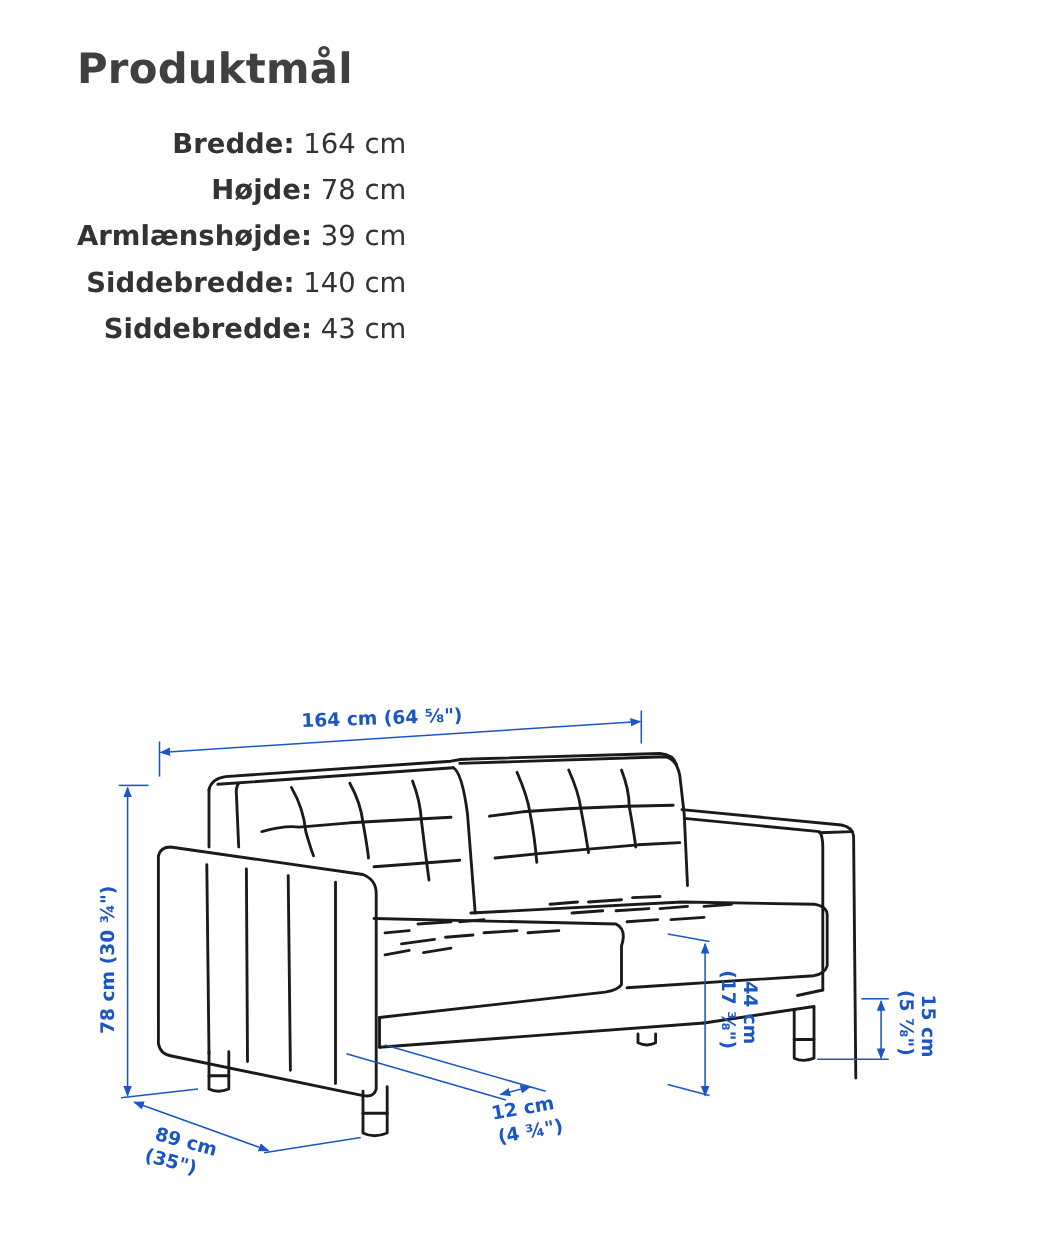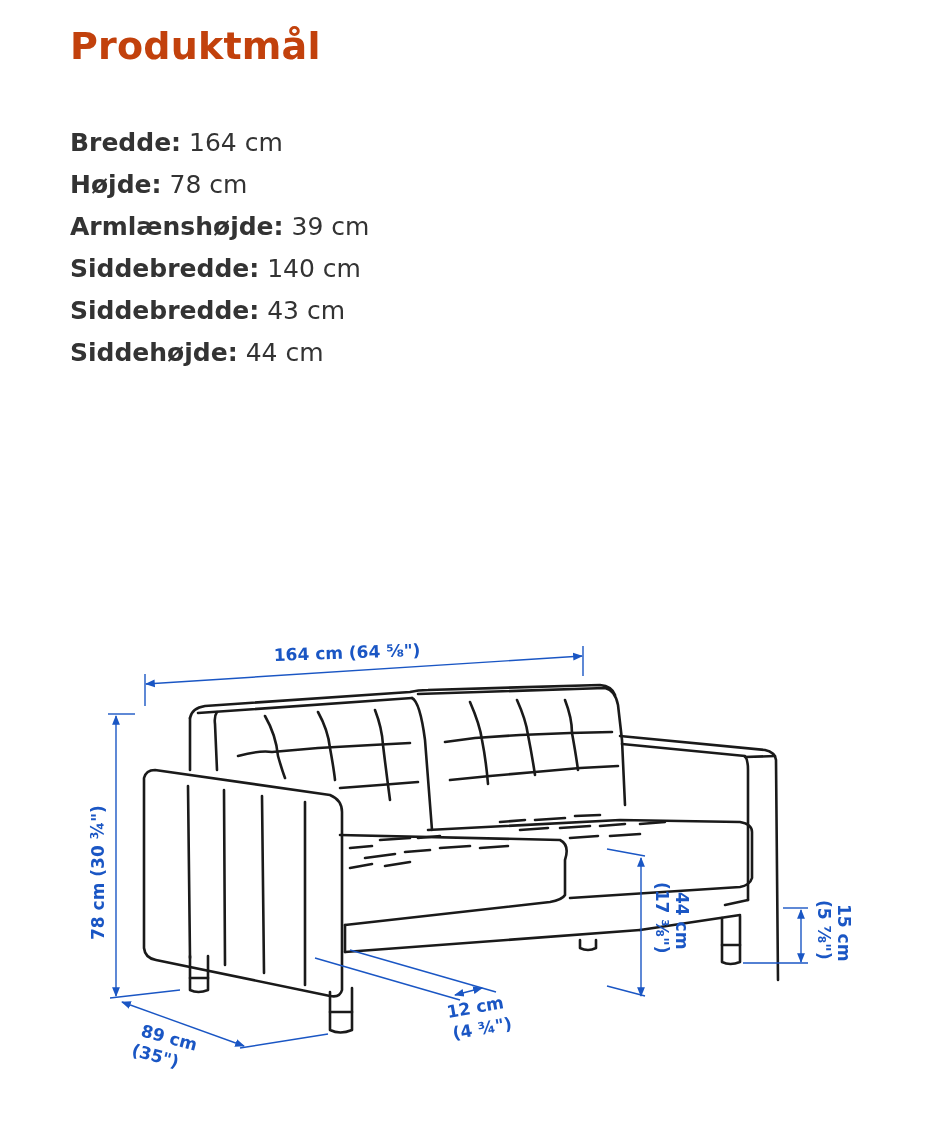--- a/index.html
+++ b/index.html
@@ -2,26 +2,26 @@
 <html><head>
 <meta charset="utf-8">
 <style>
   html, body { margin: 0; padding: 0; background: #ffffff; }
   body {
     width: 944px; height: 1128px; position: relative; overflow: hidden;
     font-family: "DejaVu Sans", "Liberation Sans", sans-serif;
     color: #333333;
   }
   .title {
-    position: absolute; left: 70px; top: 24px;
-    font-size: 38px; font-weight: bold; color: #c2410c; margin: 0;
+    position: absolute; left: 70px; top: 40px;
+    font-size: 38px; font-weight: bold; color: #404040; margin: 0;
     letter-spacing: 0.2px;
   }
   .dims {
-    position: absolute; left: 70px; top: 122px; margin: 0; padding: 0; list-style: none;
+    position: absolute; left: 70px; top: 110px; margin: 0; padding: 0; list-style: none; text-align: right;
   }
   .dims li {
     font-size: 25px; line-height: 42px; height: 42px; white-space: nowrap;
   }
   .dims .lbl { font-weight: bold; }
   .dims .val { font-weight: normal; }
   .diagram { position: absolute; left: 0; top: 600px; width: 944px; height: 528px; }
   .diagram svg { display: block; }
   .dimtxt {
     font-family: "DejaVu Sans", "Liberation Sans", sans-serif;
@@ -32,21 +32,20 @@
 <body>
 
 <h1 class="title">Produktmål</h1>
 
 <ul class="dims">
   <li><span class="lbl">Bredde:</span> <span class="val">164 cm</span></li>
   <li><span class="lbl">Højde:</span> <span class="val">78 cm</span></li>
   <li><span class="lbl">Armlænshøjde:</span> <span class="val">39 cm</span></li>
   <li><span class="lbl">Siddebredde:</span> <span class="val">140 cm</span></li>
   <li><span class="lbl">Siddebredde:</span> <span class="val">43 cm</span></li>
-  <li><span class="lbl">Siddehøjde:</span> <span class="val">44 cm</span></li>
 </ul>
 
 <div class="diagram">
   <svg width="944" height="528" viewBox="0 600 944 528" xmlns="http://www.w3.org/2000/svg">
     <defs>
       <marker id="arr" viewBox="0 0 10 10" refX="9" refY="5" markerWidth="7" markerHeight="7" orient="auto-start-reverse">
         <path d="M0,1 L10,5 L0,9 z" fill="#1a56c4"></path>
       </marker>
     </defs>
 

